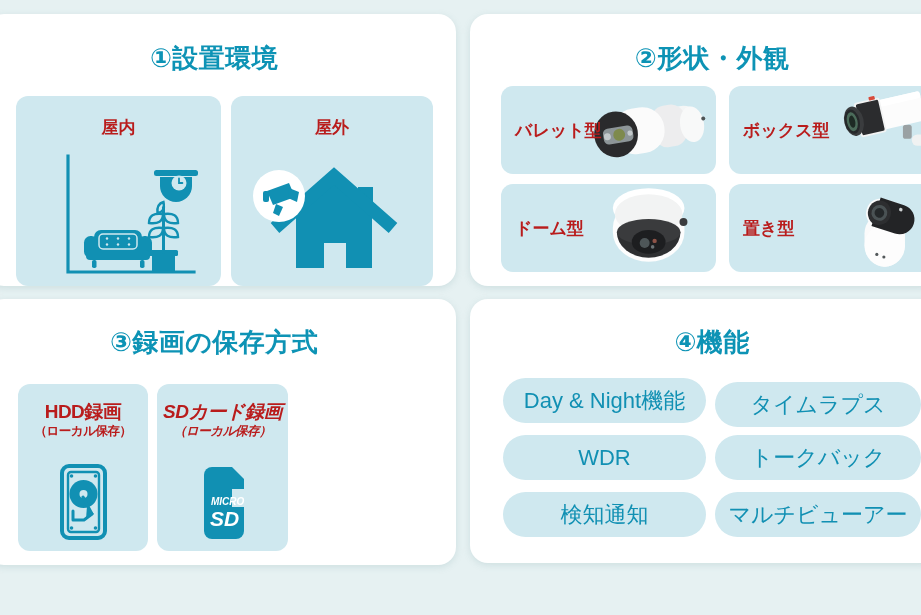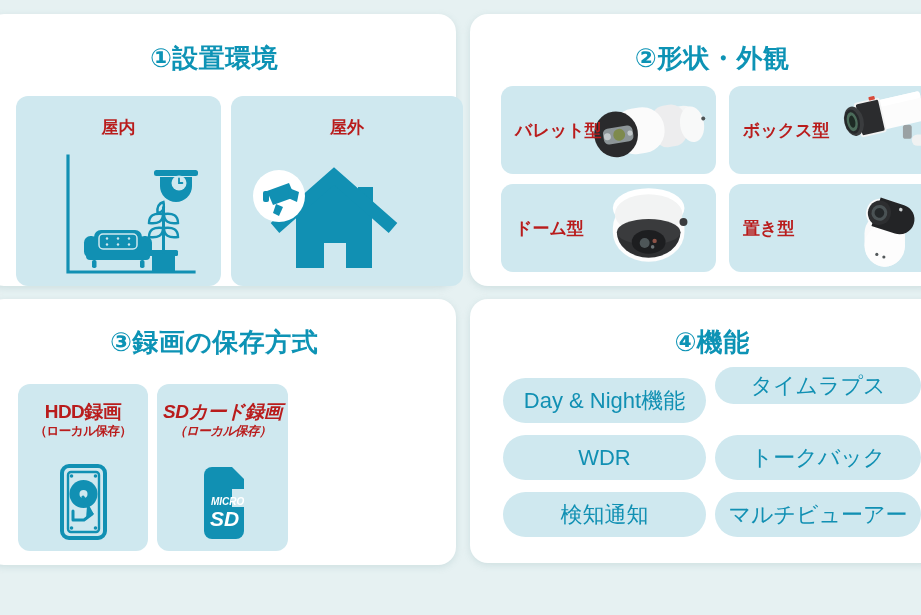--- a/index.html
+++ b/index.html
@@ -56,21 +56,21 @@
   }
   .card-label {
     position: absolute;
     color: #b91c1c;
     font-weight: bold;
     white-space: nowrap;
   }
 
   
   #card-indoor  { left: 30px;  top: 82px; width: 205px; height: 190px; }
-  #card-outdoor { left: 245px; top: 82px; width: 232px; height: 190px; }
+  #card-outdoor { left: 245px; top: 82px; width: 202px; height: 190px; }
   #panel-1 .card-label {
     left: 0; right: 0; top: 20px;
     text-align: center;
     font-size: 17px;
   }
   .scene { position: absolute; left: 0; top: 48px; width: 100%; height: 142px; }
 
   
   #card-bullet { left: 31px;  top: 72px;  width: 215px; height: 88px; }
   #card-box    { left: 259px; top: 72px;  width: 225px; height: 88px; }
@@ -106,21 +106,21 @@
     box-sizing: border-box;
     display: flex;
     align-items: center;
     justify-content: center;
     color: #1190b3;
     font-weight: normal;
     font-size: 22px;
     white-space: nowrap;
   }
   #pill-0 { left: 33px;  top: 79px;  width: 203px; height: 45px; }
-  #pill-1 { left: 245px; top: 68px;  width: 206px; height: 37px; }
+  #pill-1 { left: 245px; top: 83px;  width: 206px; height: 45px; }
   #pill-2 { left: 33px;  top: 136px; width: 203px; height: 45px; }
   #pill-3 { left: 245px; top: 136px; width: 206px; height: 45px; }
   #pill-4 { left: 33px;  top: 193px; width: 203px; height: 45px; }
   #pill-5 { left: 245px; top: 193px; width: 206px; height: 45px; text-align: center; }
 </style>
 </head>
 <body>
 
 <div id="stage">
 

